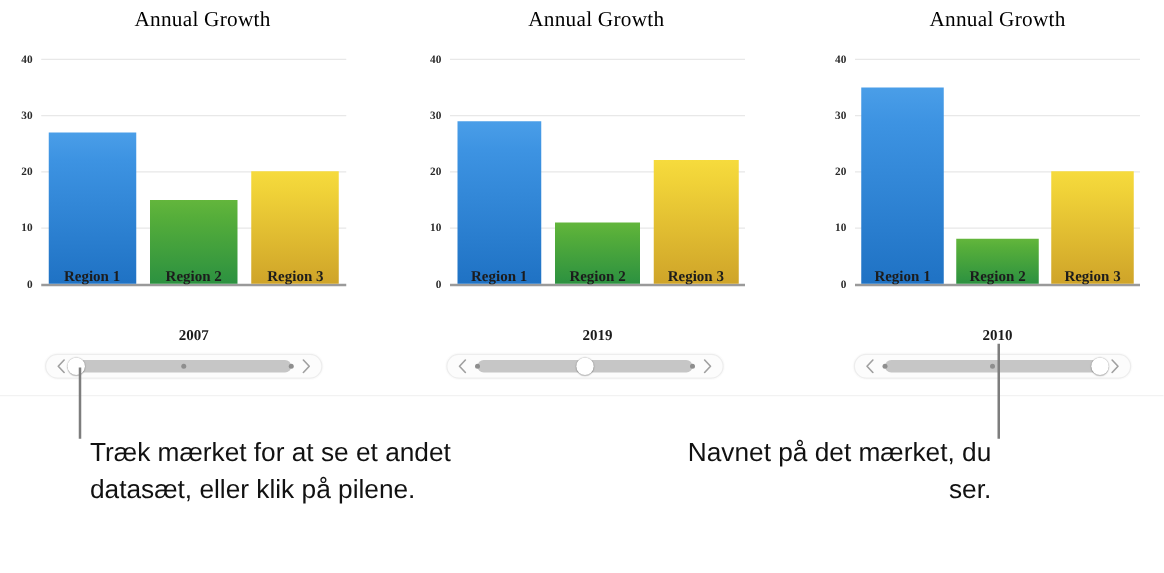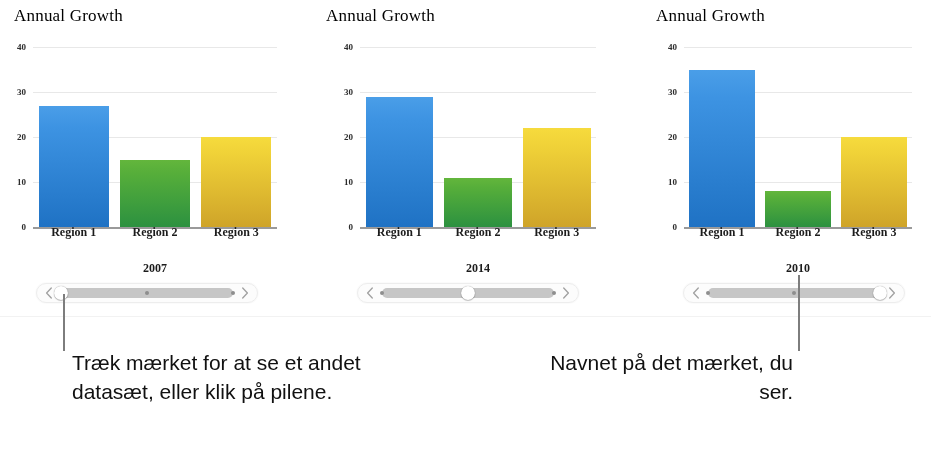--- a/index.html
+++ b/index.html
@@ -24,21 +24,21 @@
   }
   #panel-0 { left: 0px; }
   #panel-1 { left: 318px; }
   #panel-2 { left: 630px; }
 
   .chart-title {
     position: absolute;
     top: 6px;
     left: 0;
     width: 100%;
-    text-align: left;
+    text-align: center;
     font-family: "Liberation Serif", serif;
     font-size: 17px;
     color: #000000;
     letter-spacing: .2px;
   }
   #panel-0 .chart-title { padding-left: 14px; box-sizing: border-box; }
   #panel-1 .chart-title { padding-left: 8px;  box-sizing: border-box; }
   #panel-2 .chart-title { padding-left: 26px; box-sizing: border-box; }
 
   
@@ -95,21 +95,21 @@
   .bar {
     width: 86%;
     border-radius: 0;
   }
   .bar.c0 { background: linear-gradient(180deg, #4a9ee8 0%, #3d93e2 18%, #1f72c4 100%); }
   .bar.c1 { background: linear-gradient(180deg, #63b63c 0%, #56ae3a 20%, #2c9140 100%); }
   .bar.c2 { background: linear-gradient(180deg, #f6db3d 0%, #f0d238 18%, #cfa429 100%); }
 
   .xlabels {
     position: absolute;
-    top: 225px;
+    top: 214px;
     height: 16px;
     display: flex;
   }
   #panel-0 .xlabels { left: 33px;  width: 244px; }
   #panel-1 .xlabels { left: 42px;  width: 236px; }
   #panel-2 .xlabels { left: 54px;  width: 228px; }
   .xlabel {
     flex: 1 1 0;
     text-align: center;
     font-family: "Liberation Serif", serif;
@@ -305,21 +305,21 @@
         </div>
     </div>
   </div>
 
   <div class="xlabels">
     <div class="xlabel">Region 1</div>
     <div class="xlabel">Region 2</div>
     <div class="xlabel">Region 3</div>
   </div>
 
-  <div class="year">2014</div>
+  <div class="year">2019</div>
 
   <div class="slider">
     <div class="arrow left">
       <svg width="8" height="12" viewBox="0 0 8 12">
           <path d="M6.3 1 L1.6 6 L6.3 11" fill="none" stroke="#a0a0a0" stroke-width="1.3" stroke-linecap="round" stroke-linejoin="round"></path>
         </svg>
     </div>
     <div class="track">
       <div class="stop" style="left:0%"></div>
       <div class="stop" style="left:50%"></div>

